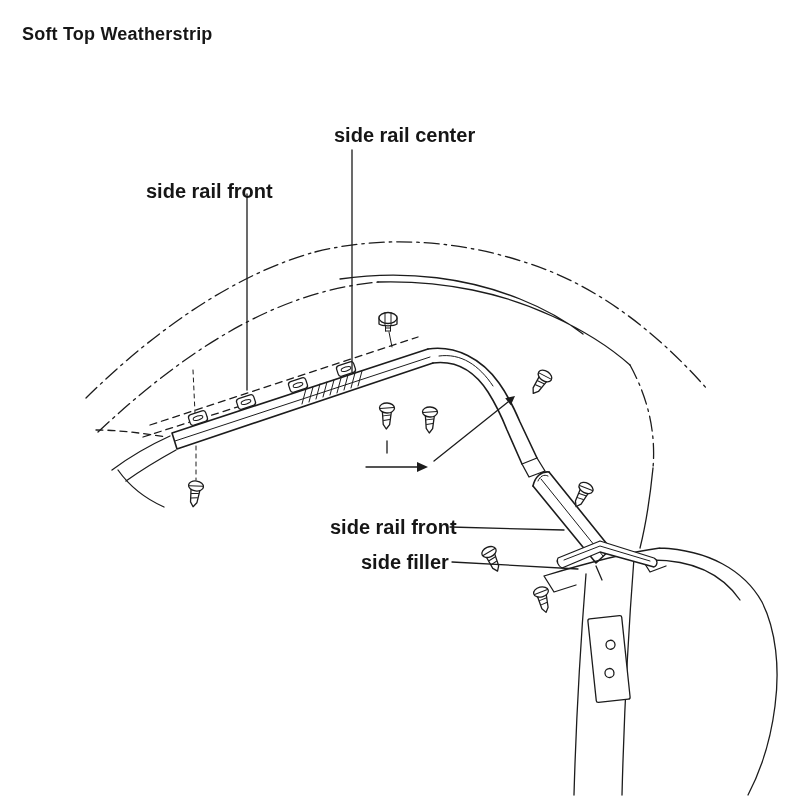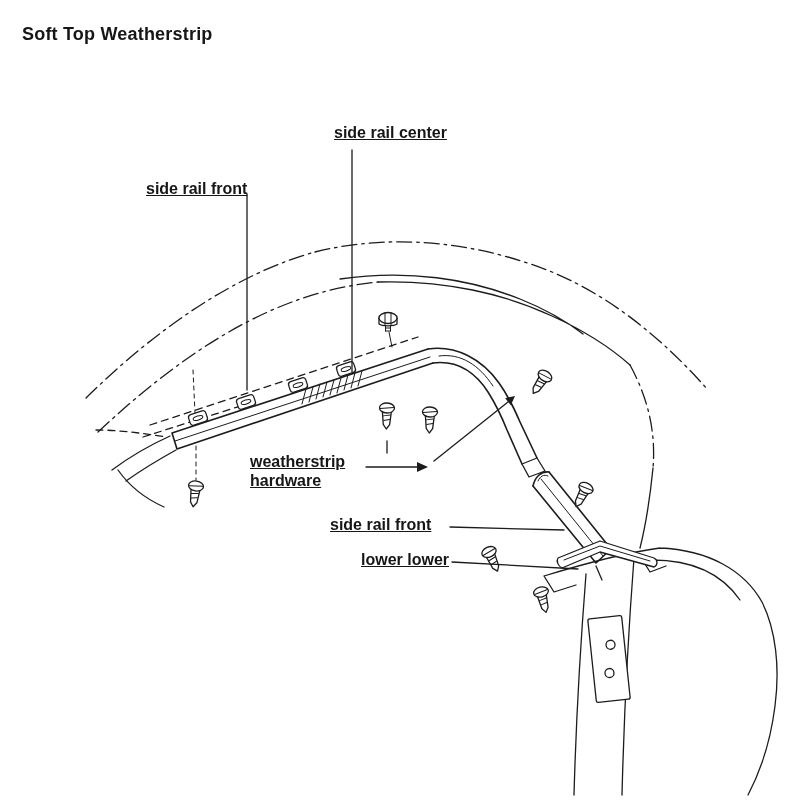--- a/index.html
+++ b/index.html
@@ -1,19 +1,19 @@
 <!DOCTYPE html>
 <html><head>
 <meta charset="utf-8">
 <style>
   html,body{margin:0;padding:0;background:#ffffff;}
   .stage{position:relative;width:800px;height:800px;background:#ffffff;
          font-family:"Liberation Sans",sans-serif;color:#161616;overflow:hidden;}
   .title{position:absolute;left:22px;top:24px;font-size:18px;font-weight:700;letter-spacing:.2px;}
-  .lbl{position:absolute;font-size:16px;font-weight:700;line-height:1.18;white-space:nowrap;text-decoration:underline;}
+  .lbl{position:absolute;font-size:20px;font-weight:700;line-height:1.18;white-space:nowrap;}
   .lbl.wrap{white-space:normal;}
   #lbl-center{left:334px;top:124px;}
   #lbl-front{left:146px;top:180px;}
   #lbl-hardware{left:250px;top:453px;width:122px;}
   #lbl-rear{left:330px;top:516px;}
   #lbl-lower{left:361px;top:551px;}
   svg.art{position:absolute;left:0;top:0;}
   .ink{stroke:#1c1c1c;fill:none;stroke-linecap:round;stroke-linejoin:round;}
   .w13{stroke-width:1.3;}
   .w16{stroke-width:1.6;}
@@ -141,17 +141,16 @@
            M434 461 L508 402
            M450 527 L564 530
            M452 562 L578 569"></path>
       <polygon class="solidink" points="428,467 417,462 417,472"></polygon>
       <polygon class="solidink" points="515,396 510.8,405.2 505.2,398.2"></polygon>
     </g>
   </svg>
 
   <div class="lbl" id="lbl-center">side rail center</div>
   <div class="lbl" id="lbl-front">side rail front</div>
-  <div class="lbl wrap" id="lbl-hardware">weatherstrip hardware</div>
   <div class="lbl" id="lbl-rear">side rail front</div>
-  <div class="lbl" id="lbl-lower">lower lower</div>
+  <div class="lbl" id="lbl-lower">side filler</div>
 
 </div>
 
 </body></html>

